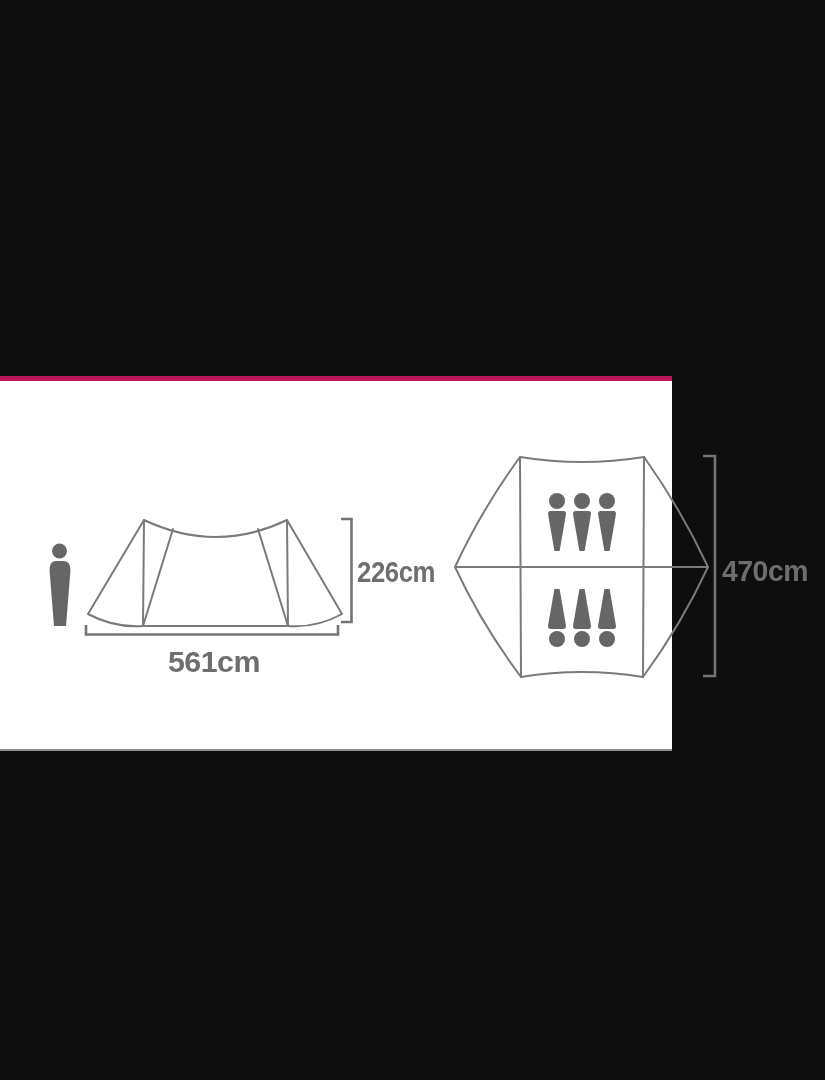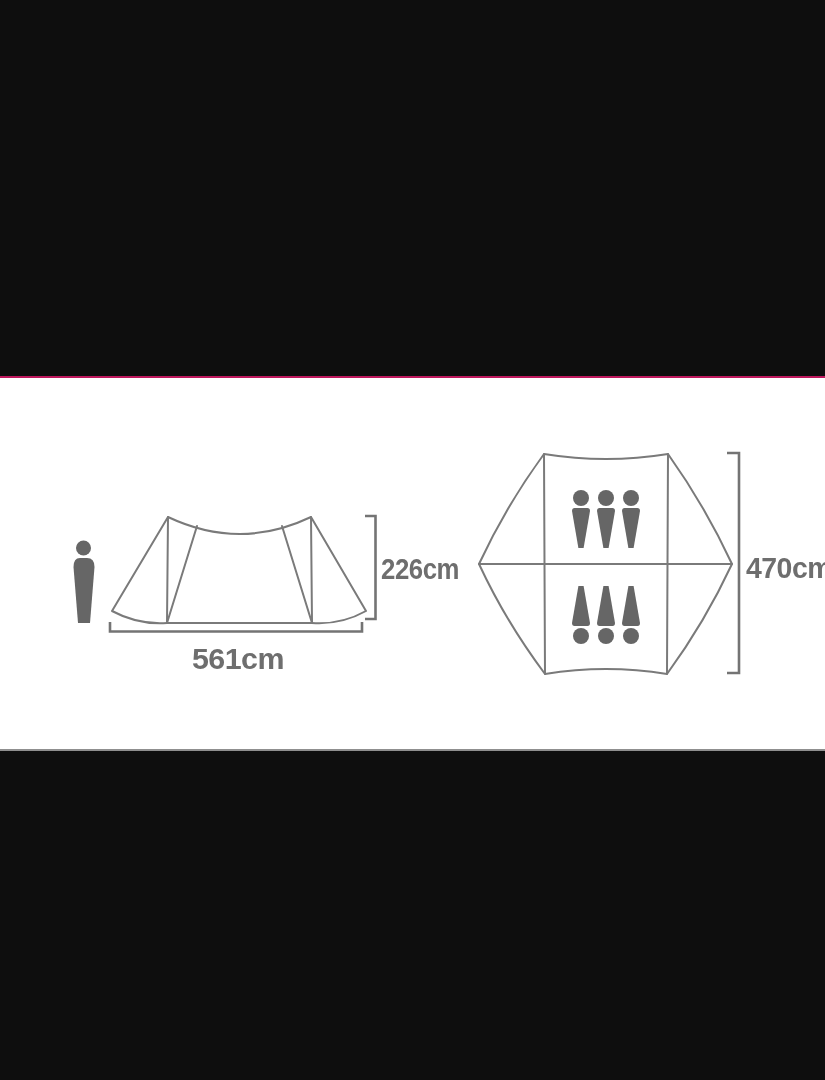--- a/index.html
+++ b/index.html
@@ -20,27 +20,26 @@
     left: 0;
     width: 825px;
     background: #0e0e0e;
   }
   .letterbox.top { top: 0; height: 376px; }
   .letterbox.bottom { top: 751px; height: 329px; }
   .canvas {
     position: absolute;
     left: 0;
     top: 376px;
-    width: 825px;
+    width: 672px;
     height: 375px;
     background: #ffffff;
-    border-top: 2px solid #be185d;
+    border-top: 5px solid #be185d;
     border-bottom: 2px solid #8f8f8f;
     box-sizing: border-box;
-    padding-left: 24px;
   }
   .canvas svg { display: block; }
   .dim-label {
     font-family: "Liberation Sans", sans-serif;
     font-weight: 700;
     font-size: 29px;
     fill: #6e6e6e;
     letter-spacing: -0.5px;
   }
   .outline { stroke: #7a7a7a; stroke-width: 2; fill: none; stroke-linejoin: round; stroke-linecap: round; }

